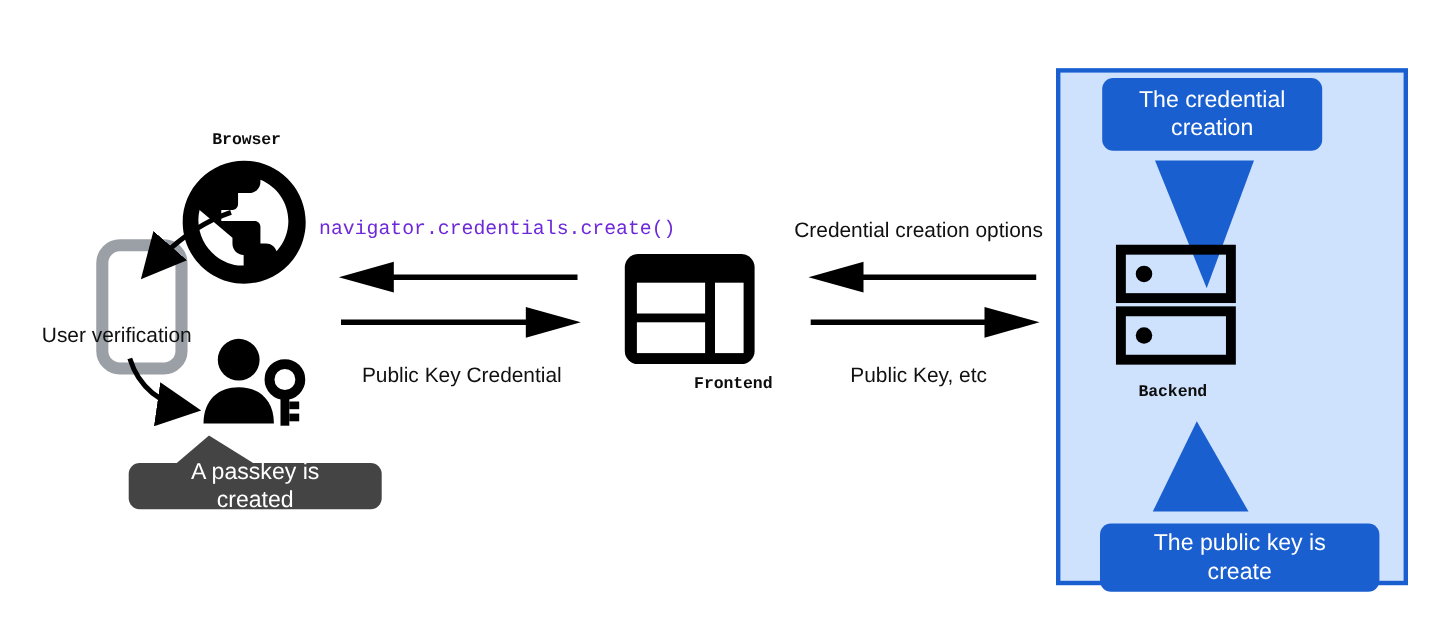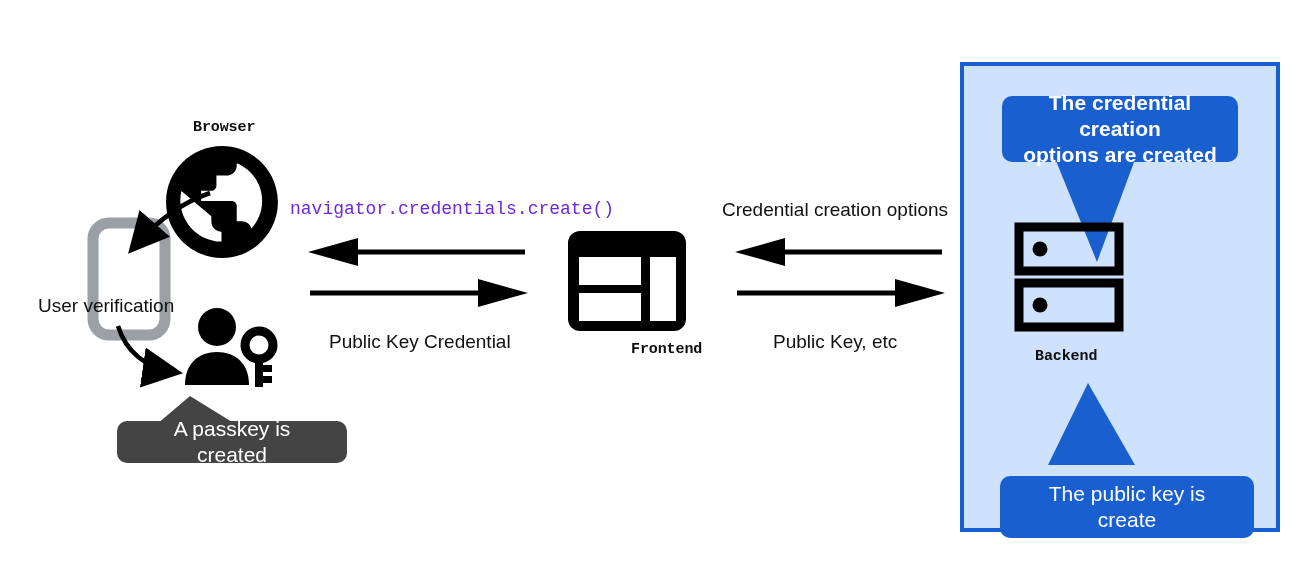--- a/index.html
+++ b/index.html
@@ -81,24 +81,23 @@
 <body>
 
 <div id="canvas">
 
   <div class="abs backend-panel" style="left:960px; top:62px; width:320px; height:470px;"></div>
 
   <svg class="abs" style="left:1040px; top:146px;" width="120" height="120">
     <polygon points="10,0 100,0 57,116" fill="#1a5fd0"></polygon>
   </svg>
 
-  <div class="abs bubble bubble-blue" style="left:1002px; top:96px; width:236px; height:66px; padding:4px 10px;font-weight:bold;">
+  <div class="abs bubble bubble-blue" style="left:1002px; top:71px; width:200px; height:66px; padding:4px 10px;">
     <span>
       <span>The credential creation</span><br>
-      <span>options are created</span>
     </span>
   </div>
 
   <svg class="abs" style="left:1015px; top:223px;" width="110" height="110" viewBox="0 0 110 110">
     <rect x="4" y="4" width="100" height="44" fill="none" stroke="#000000" stroke-width="9"></rect>
     <circle cx="25" cy="26" r="7.5" fill="#000000"></circle>
     <rect x="4" y="60" width="100" height="44" fill="none" stroke="#000000" stroke-width="9"></rect>
     <circle cx="25" cy="82" r="7.5" fill="#000000"></circle>
   </svg>
 

